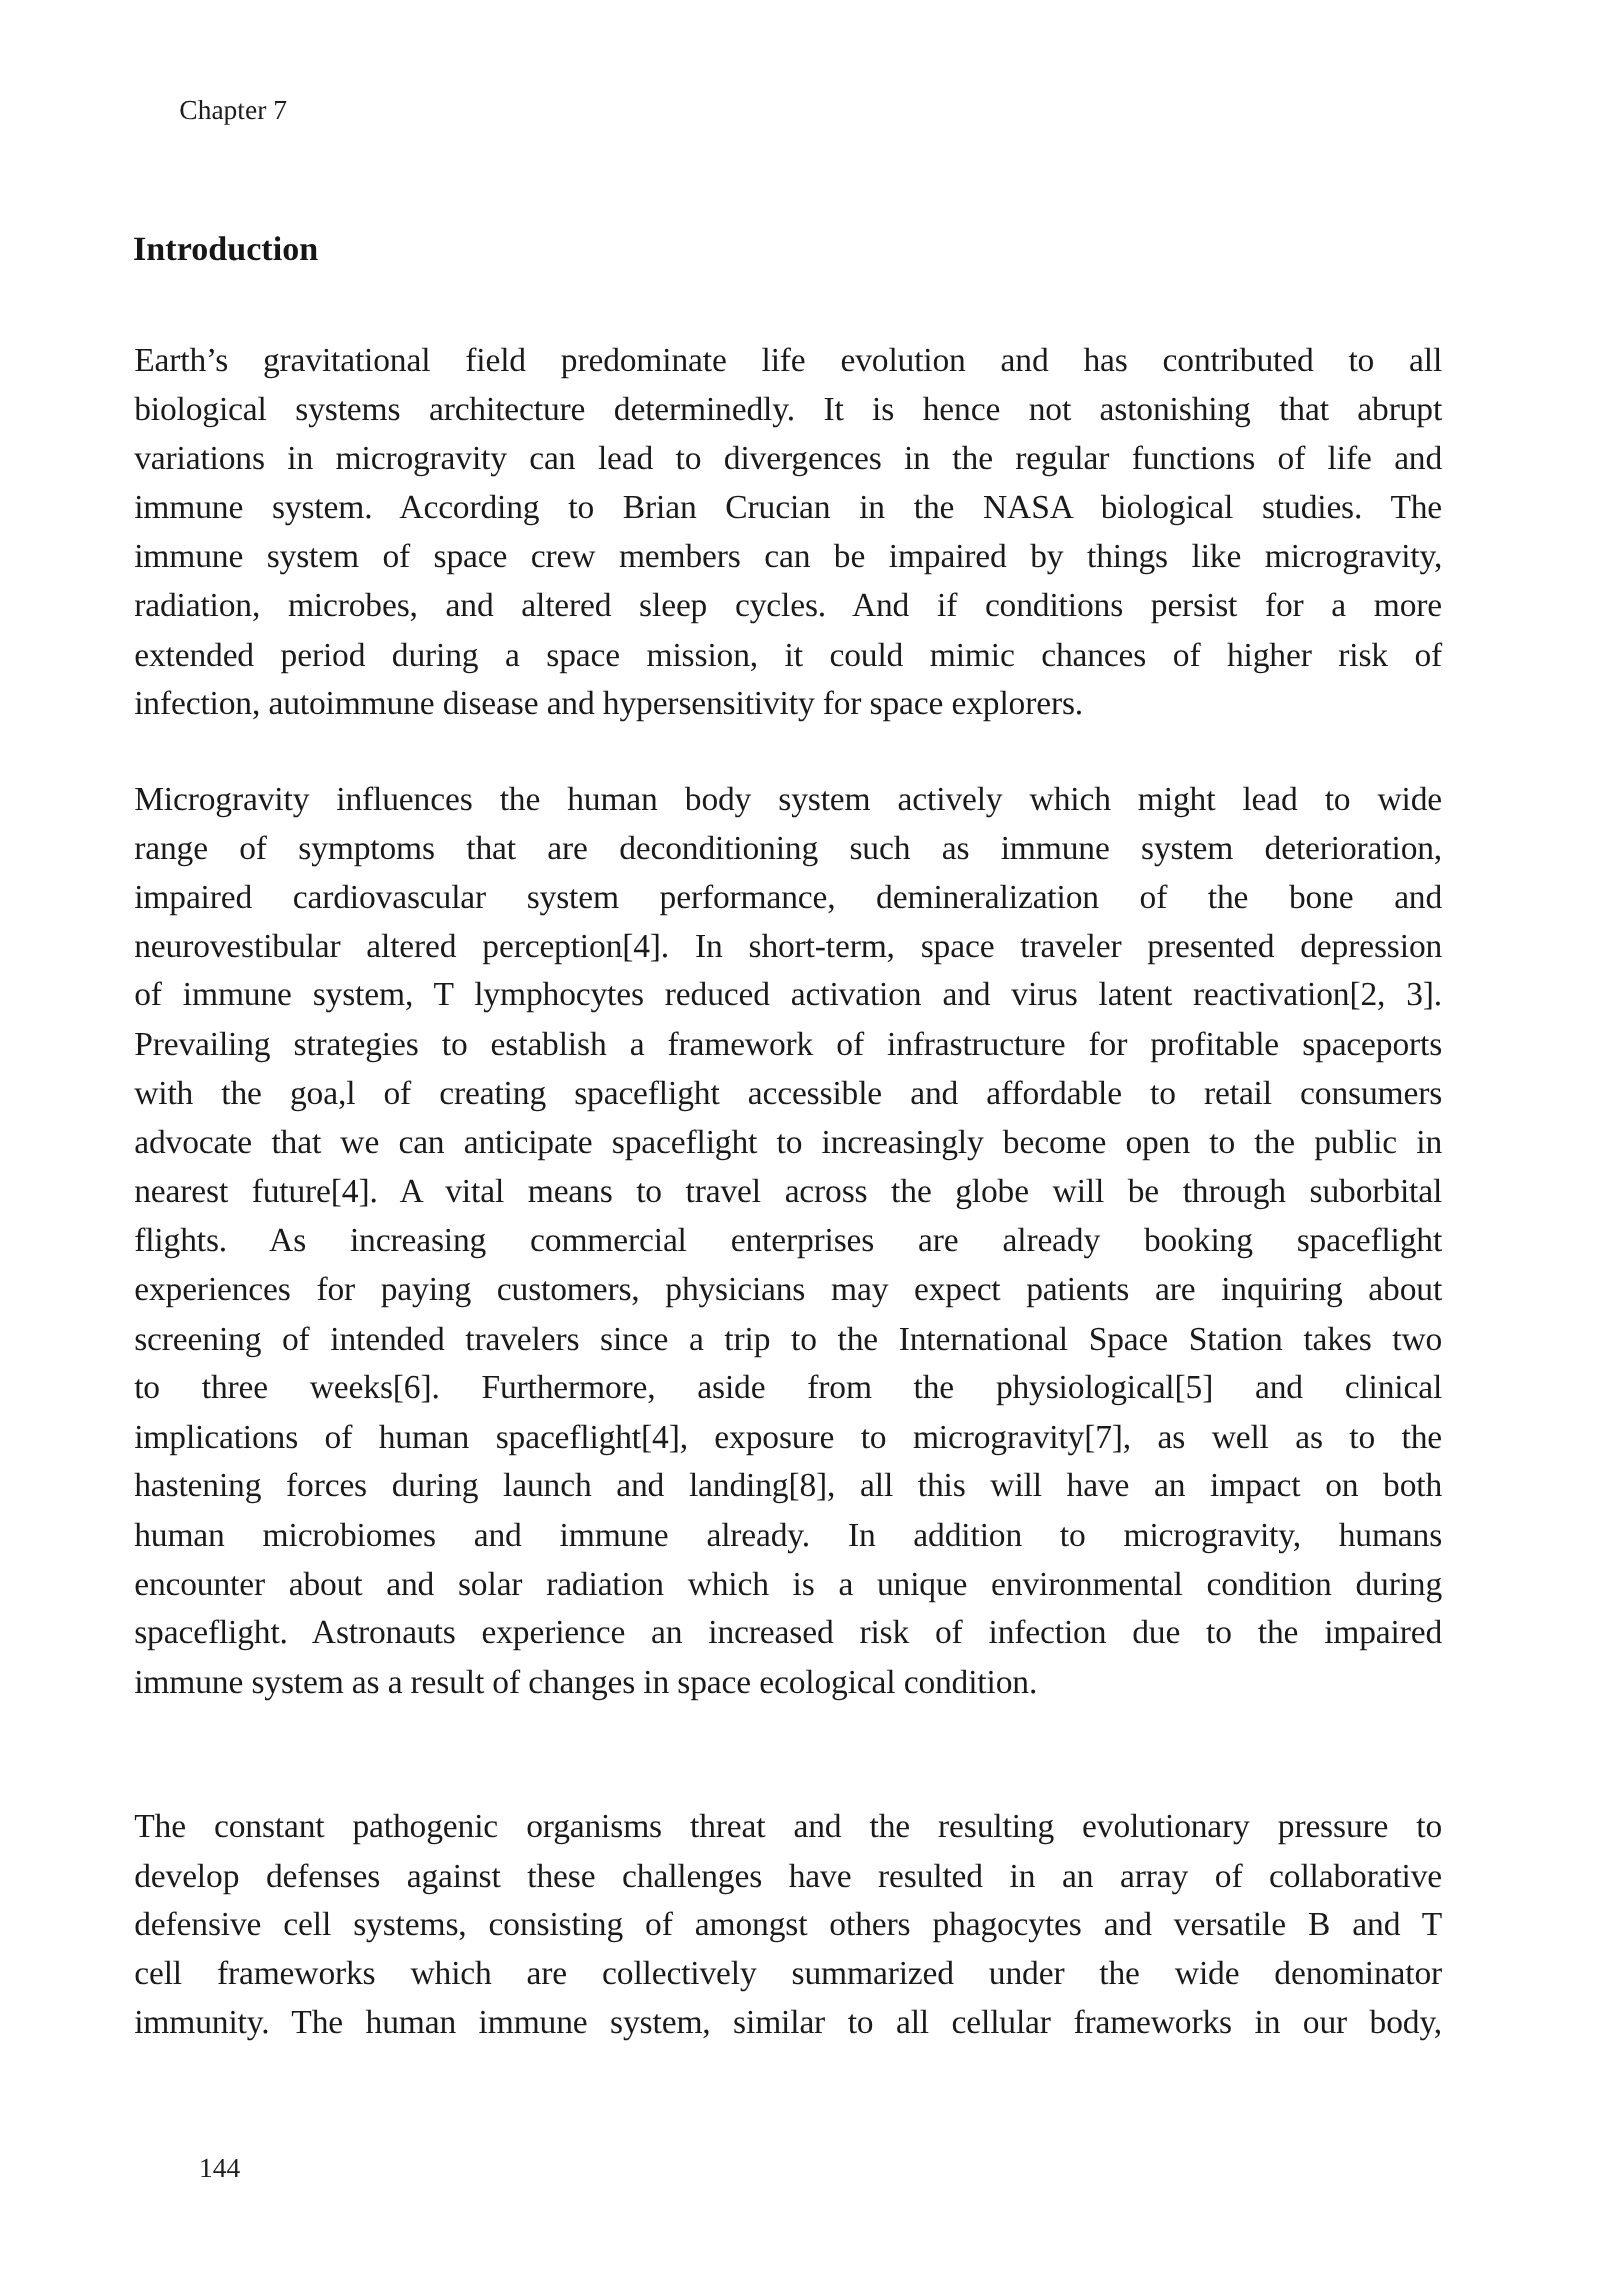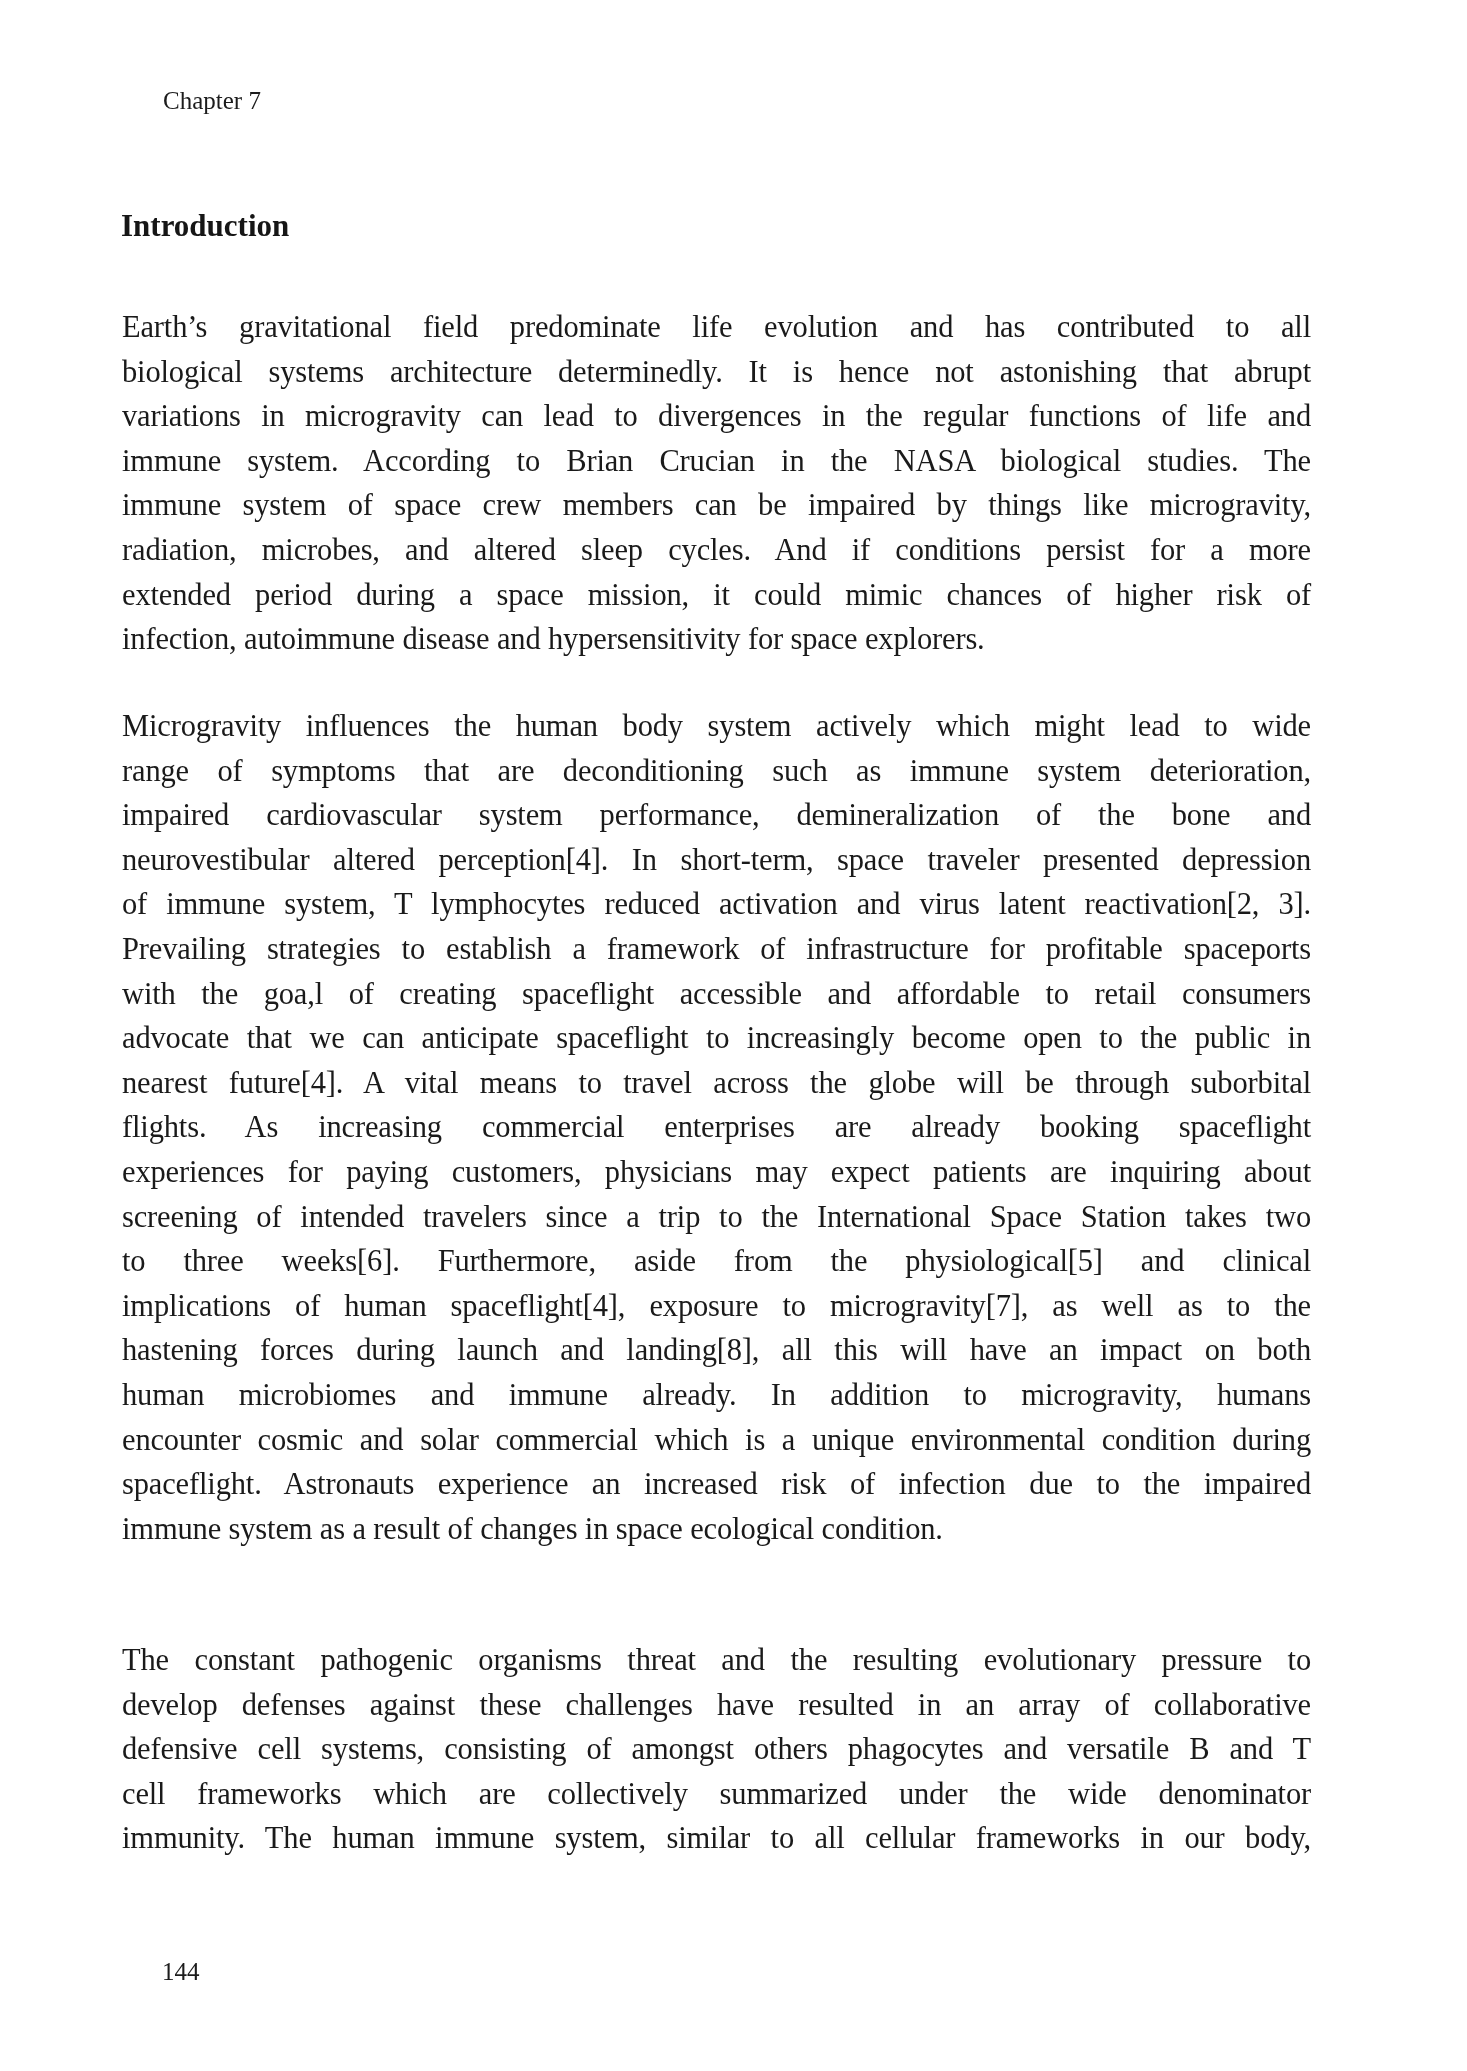--- a/index.html
+++ b/index.html
@@ -53,21 +53,21 @@
       display: block;
       text-align: justify;
       text-align-last: justify;
       white-space: nowrap;
     }
     .line.last {
       text-align-last: left;
     }
     .folio {
       position: absolute;
-      left: 162px;
+      left: 181px;
       top: 1957px;
       font-size: 25px;
       line-height: 30px;
       color: #1c1c1c;
     }
   </style>
 </head>
 <body>
 
 <div class="running-head">Chapter 7</div>
@@ -95,21 +95,21 @@
   <span class="line">with the goa,l of creating spaceflight accessible and affordable to retail consumers</span>
   <span class="line">advocate that we can anticipate spaceflight to increasingly become open to the public in</span>
   <span class="line">nearest future[4]. A  vital means to travel across the globe will be through suborbital</span>
   <span class="line">flights. As increasing commercial enterprises are already booking spaceflight</span>
   <span class="line">experiences for paying customers, physicians may expect patients are inquiring about</span>
   <span class="line">screening of intended travelers since a trip to the International Space Station takes two</span>
   <span class="line">to three weeks[6]. Furthermore, aside from the physiological[5] and clinical</span>
   <span class="line">implications of human spaceflight[4], exposure to microgravity[7], as well as to the</span>
   <span class="line">hastening forces during launch and landing[8], all this will have an impact on both</span>
   <span class="line">human microbiomes and immune already. In addition to microgravity, humans</span>
-  <span class="line">encounter cosmic and solar commercial which is a unique environmental condition during</span>
+  <span class="line">encounter about and solar radiation which is a unique environmental condition during</span>
   <span class="line">spaceflight. Astronauts experience an increased risk of infection due to the impaired</span>
   <span class="line last">immune system as a result of changes in space ecological condition.</span>
 </p>
 
 <p class="body-text" id="para-3">
   <span class="line">The constant pathogenic organisms threat and the resulting evolutionary pressure to</span>
   <span class="line">develop defenses against these challenges have resulted in an array of collaborative</span>
   <span class="line">defensive cell systems, consisting of amongst others phagocytes and versatile B and T</span>
   <span class="line">cell frameworks which are collectively summarized under the wide denominator</span>
   <span class="line">immunity. The human immune system, similar to all cellular frameworks in our body,</span>

